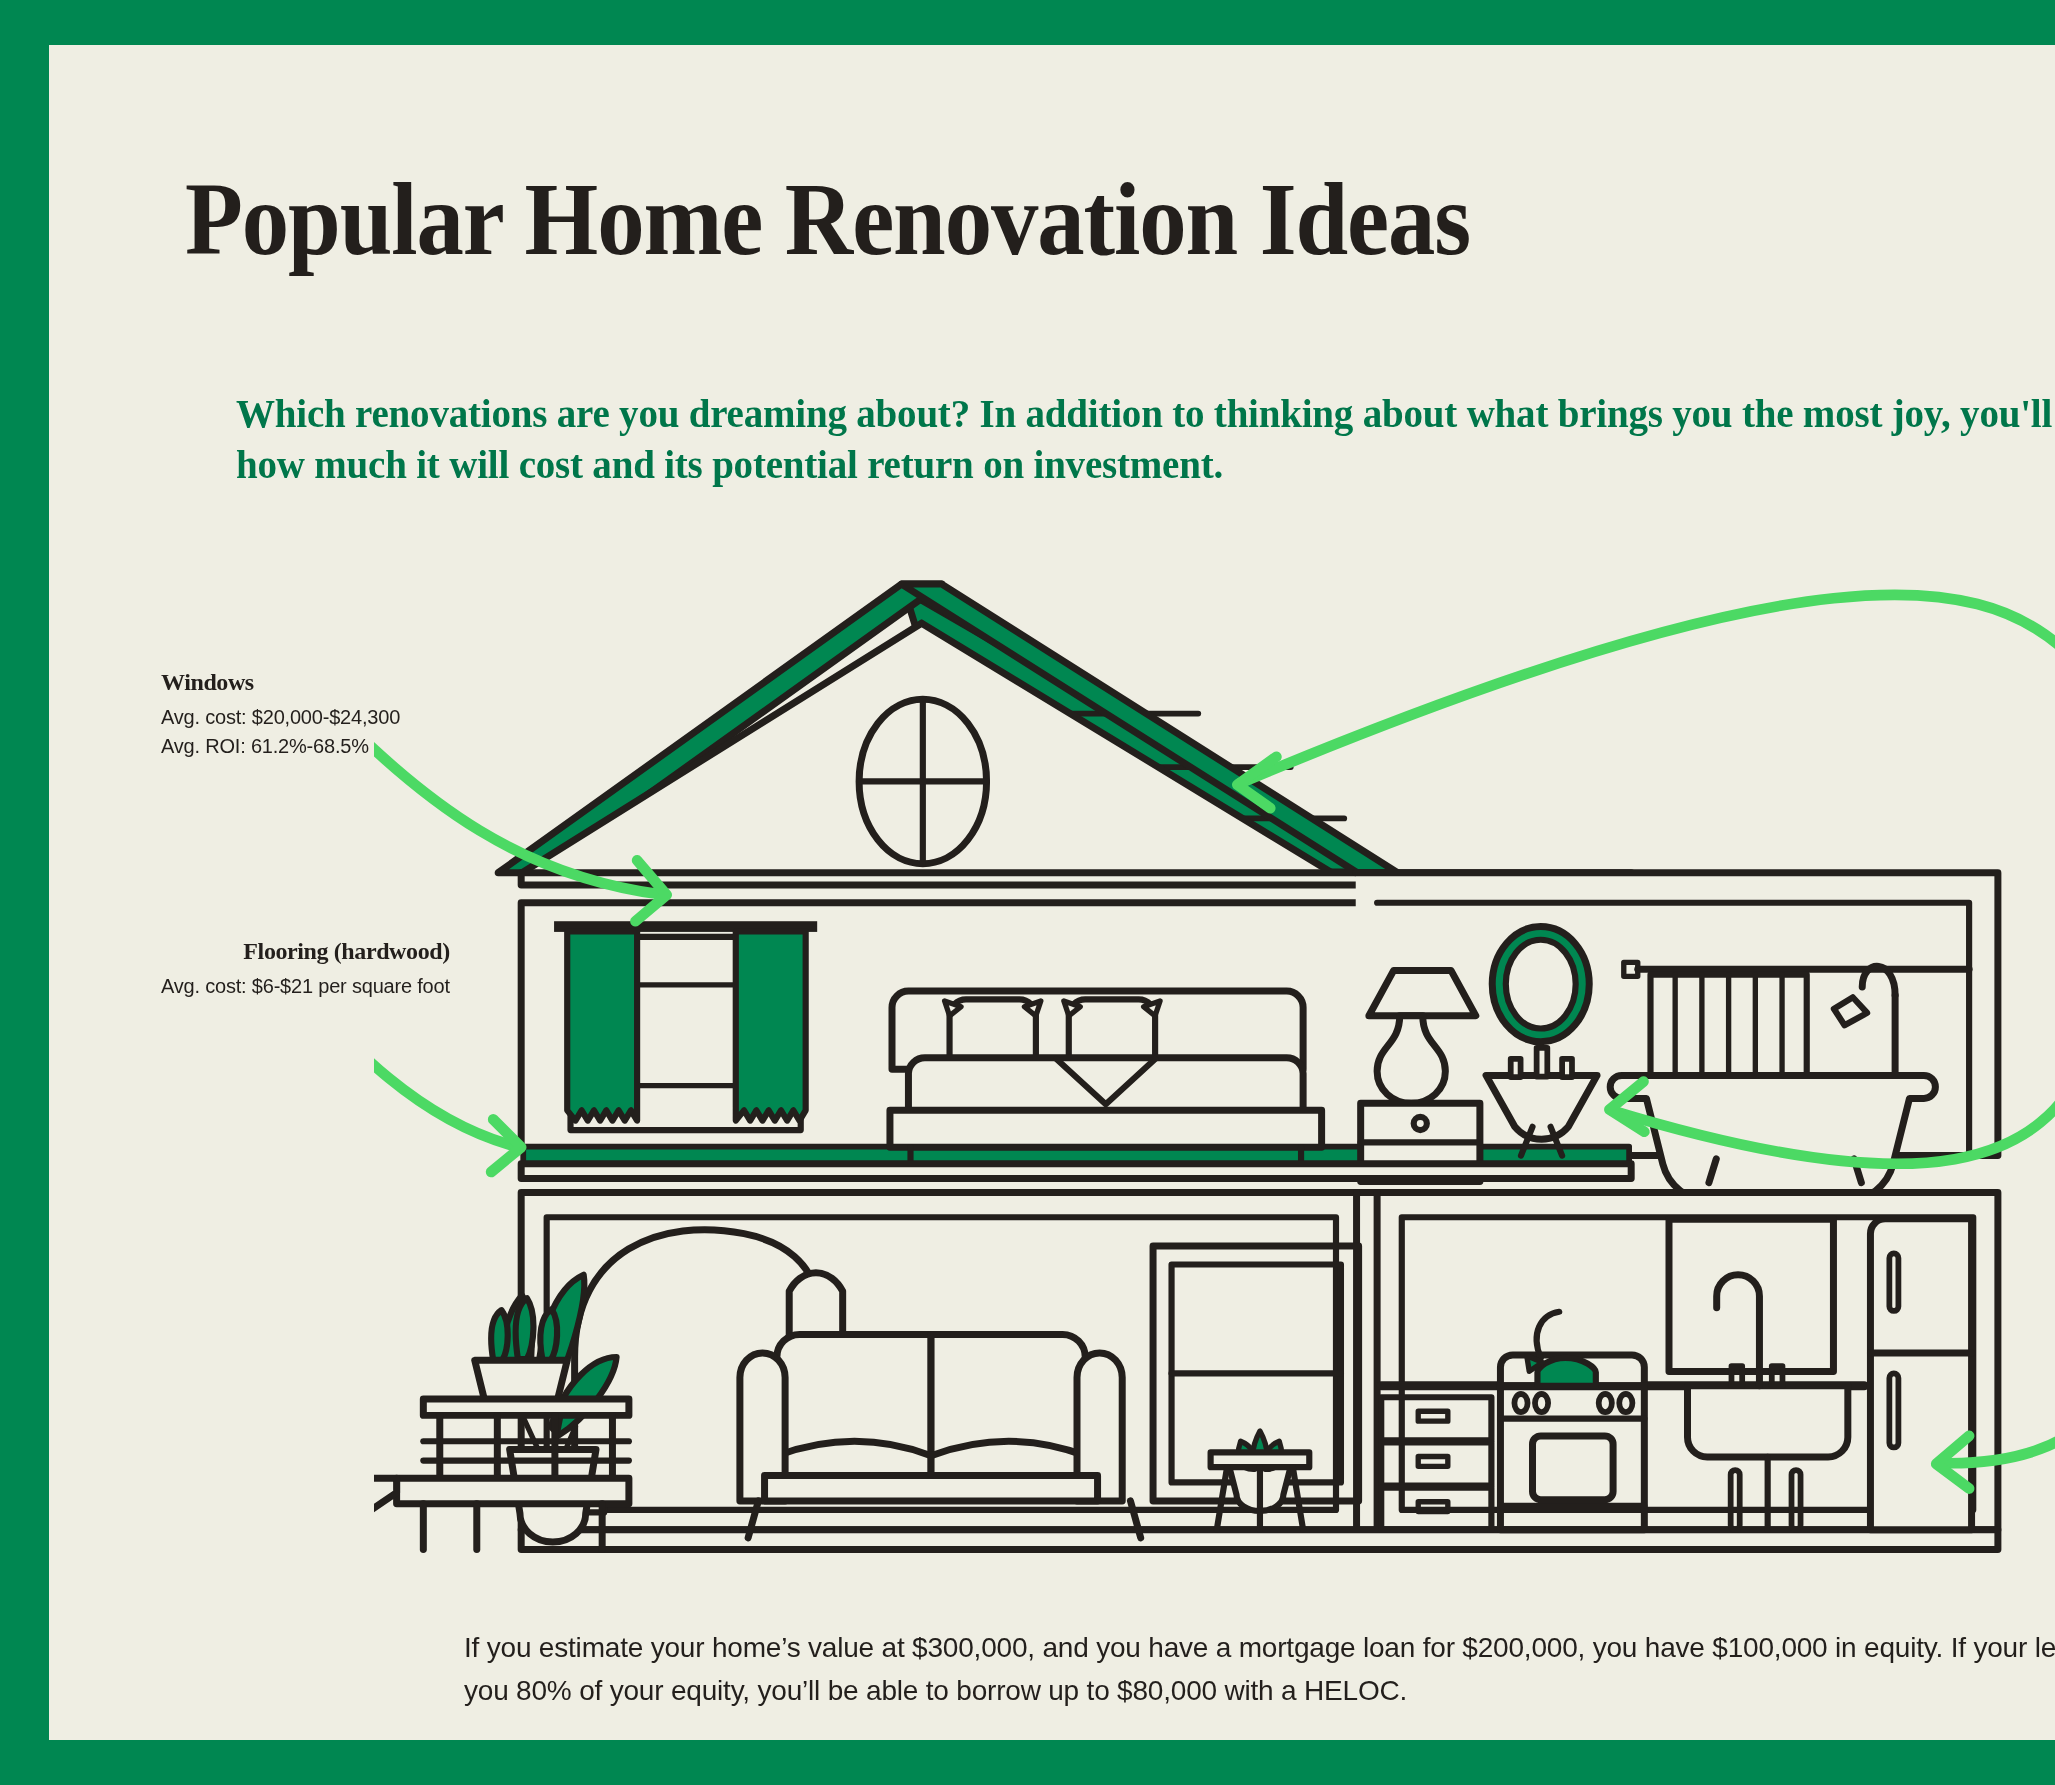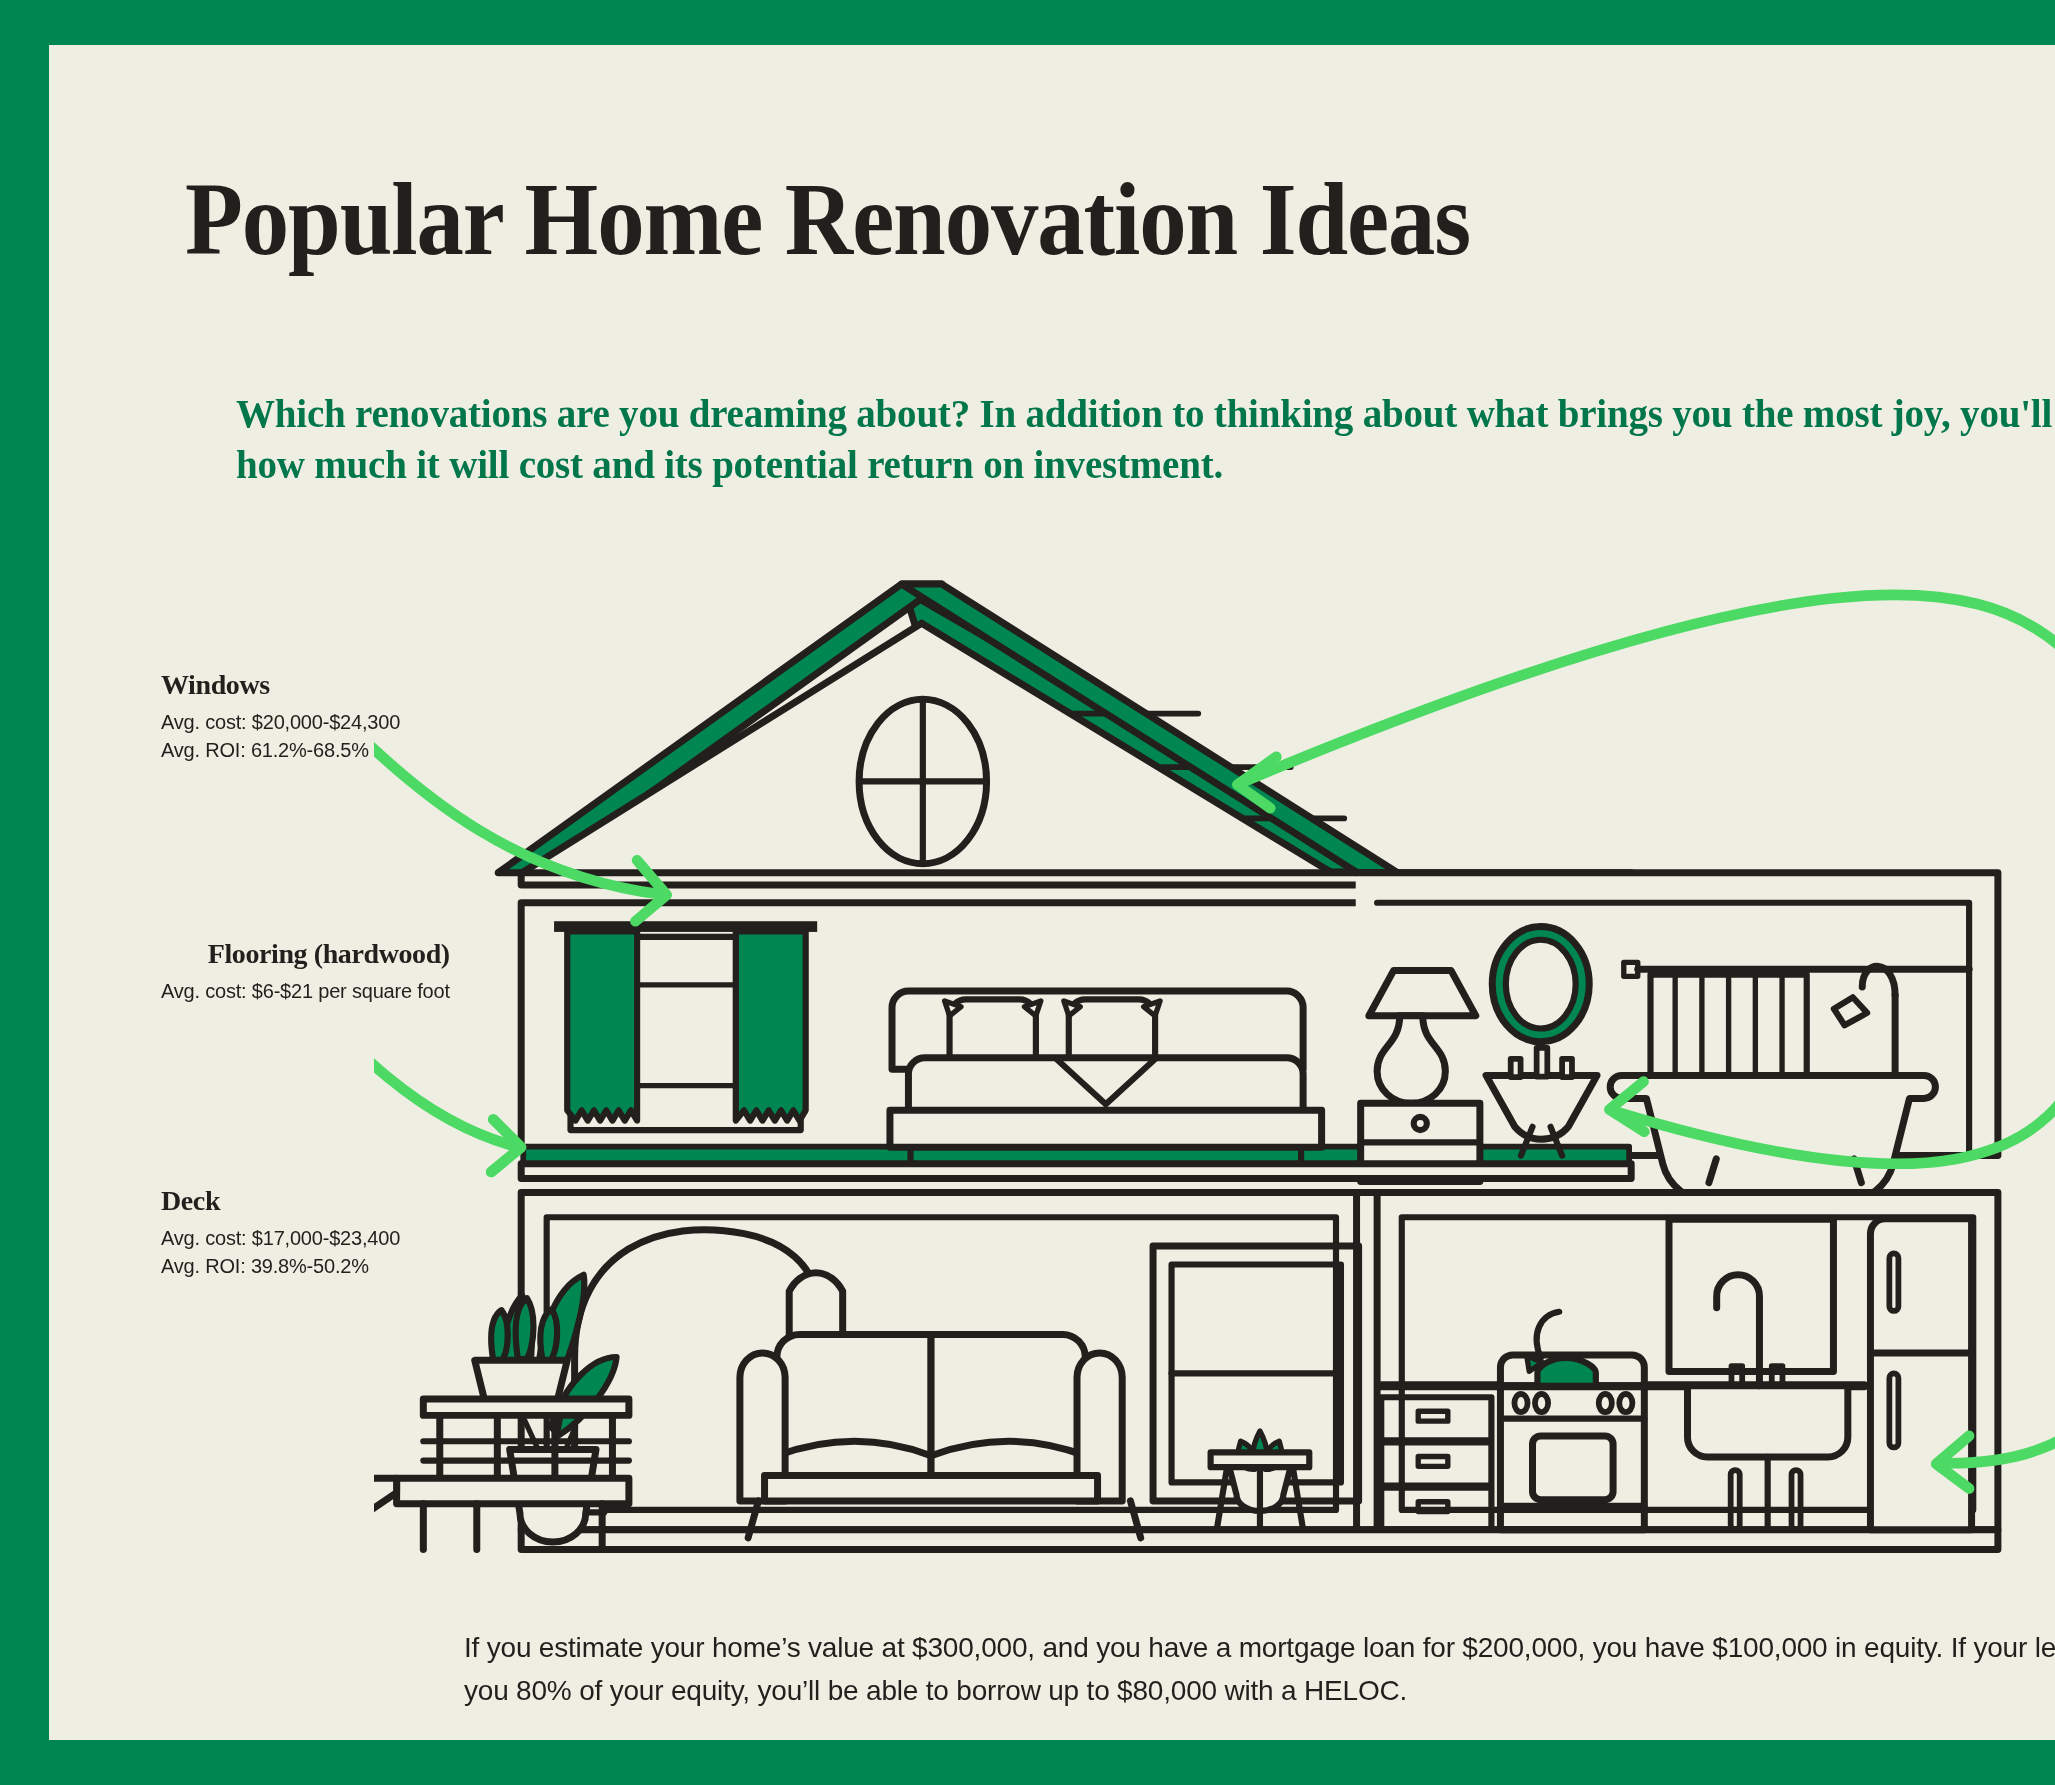--- a/index.html
+++ b/index.html
@@ -55,21 +55,21 @@
     line-height: 1.32;
     color: #00764A;
     letter-spacing: -0.2px;
   }
 
   
   .callout { position: absolute; color: #231F1C; }
   .callout .c-title {
     font-family: "Liberation Serif", serif;
     font-weight: 700;
-    font-size: 28px;
+    font-size: 24px;
     line-height: 1.05;
     letter-spacing: -0.4px;
     margin-bottom: 8.2px;
     white-space: nowrap;
   }
   .callout .c-line {
     font-family: "Liberation Sans", sans-serif;
     font-weight: 400;
     font-size: 20px;
     line-height: 1.42;
@@ -115,25 +115,20 @@
     <div class="c-title">Windows</div>
     <div class="c-line">Avg. cost: $20,000-$24,300</div>
     <div class="c-line">Avg. ROI: 61.2%-68.5%</div>
   </div>
 
   <div class="callout" id="co-flooring">
     <div class="c-title">Flooring (hardwood)</div>
     <div class="c-line">Avg. cost: $6-$21 per square foot</div>
   </div>
 
-  <div class="callout" id="co-deck">
-    <div class="c-title">Deck</div>
-    <div class="c-line">Avg. cost: $17,000-$23,400</div>
-    <div class="c-line">Avg. ROI: 39.8%-50.2%</div>
-  </div>
 
   <svg id="house" viewBox="0 0 4320 2480">
     <g fill="none" stroke="#231F1C" stroke-width="17" stroke-linejoin="round" stroke-linecap="round">
 
       <g>
         <polygon points="1290,100 1290,100 2380,770 1290,770" fill="none" stroke="none"></polygon>
         <path d="M1290,95 L2475,780 L1500,780 Z" fill="#008751" stroke="#231F1C" stroke-width="17"></path>
         <path d="M1488,395 L2005,395" stroke="#231F1C" stroke-width="14"></path>
         <path d="M1400,525 L2230,525" stroke="#231F1C" stroke-width="14"></path>
         <path d="M1345,650 L2360,650" stroke="#231F1C" stroke-width="14"></path>

